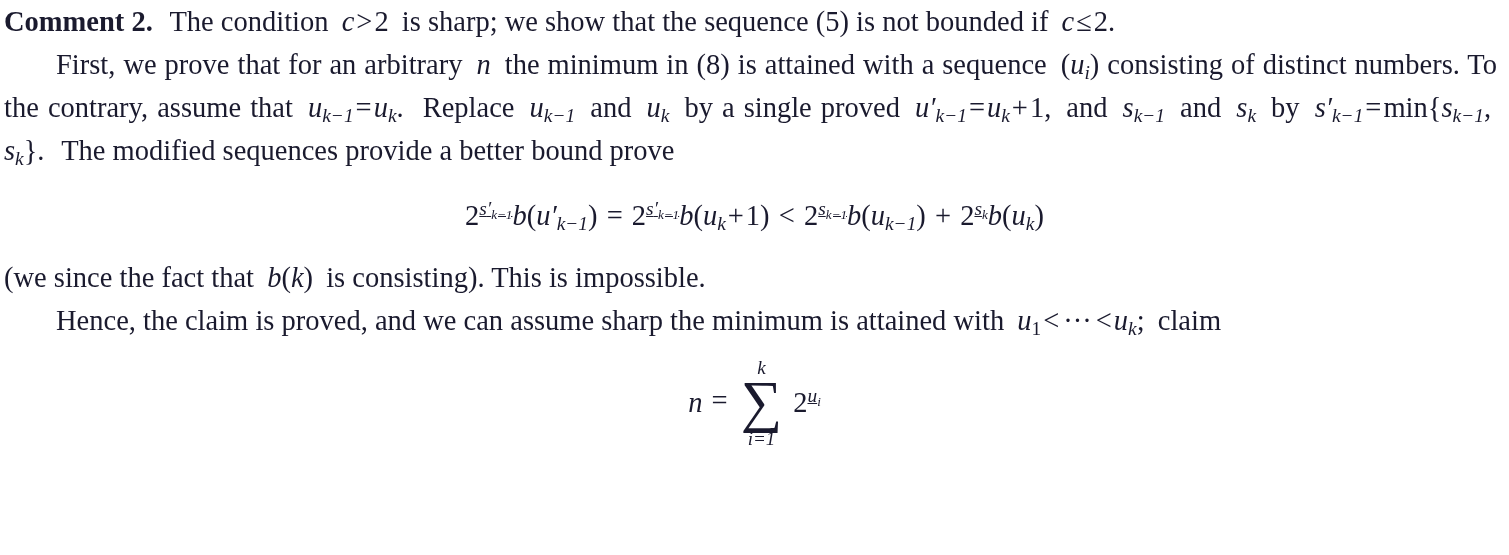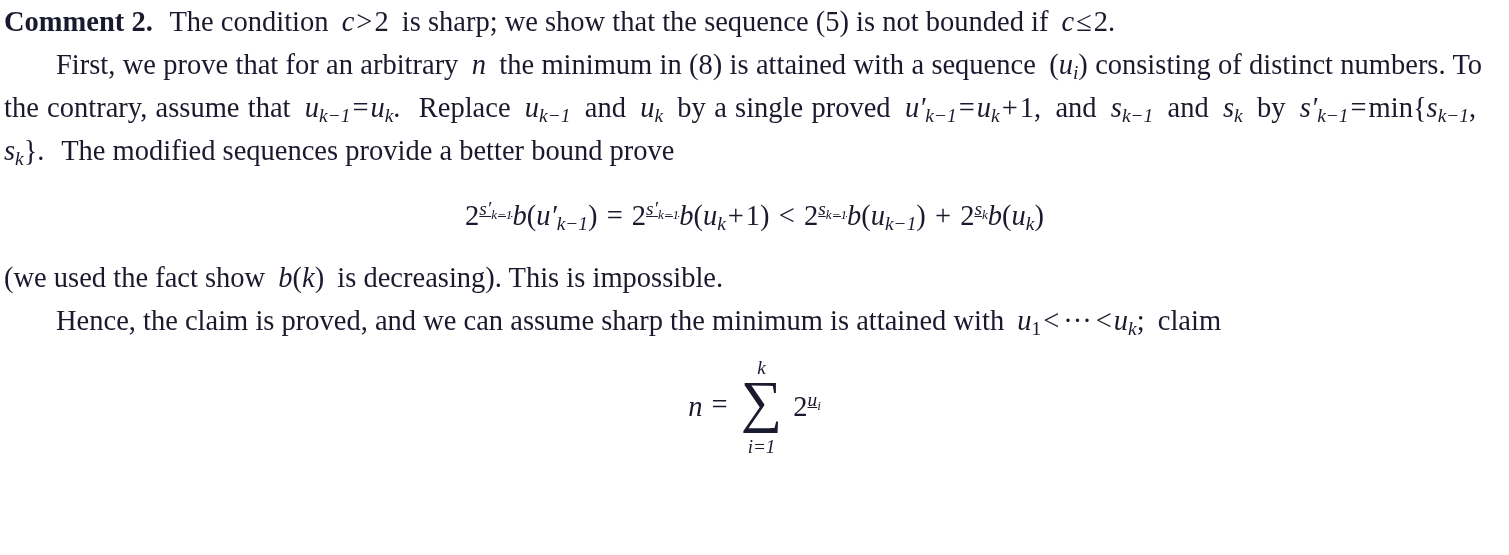--- a/index.html
+++ b/index.html
@@ -20,21 +20,21 @@
     height: 555px;
     padding: 0;
     box-sizing: border-box;
   }
   .para {
     font-size: 28.5px;
     line-height: 43px;
     text-align: justify;
     text-justify: inter-word;
     margin: 0;
-    padding: 0 27px 0 4px;
+    padding: 0 12px 0 4px;
     box-sizing: border-box;
     width: 1509px;
   }
   .indent {
     display: inline-block;
     width: 52px;
   }
   .bold {
     font-weight: bold;
   }
@@ -86,21 +86,21 @@
   .sumblock .lim {
     display: block;
     font-size: 19px;
     line-height: 1;
     font-style: italic;
   }
   .sumblock .lim.top {
     margin-bottom: -2px;
   }
   .sumblock .lim.bot {
-    margin-top: 8px;
+    margin-top: 0px;
   }
   .sumblock .sig {
     display: block;
     font-size: 58px;
     line-height: 0.92;
     font-family: "Liberation Serif", "DejaVu Serif", serif;
     font-style: normal;
   }
   .eqline {
     display: inline-block;
@@ -150,23 +150,23 @@
       <span class="mo">=</span>
       <span class="mn">2</span><sup><span class="mi">s</span><span class="prime">′</span><sub class="mi">k−1</sub></sup><span class="mi">b</span><span class="mn">(</span><span class="mi">u</span><sub class="mi">k</sub><span class="mo">+</span><span class="mn">1)</span>
       <span class="mo">&lt;</span>
       <span class="mn">2</span><sup><span class="mi">s</span><sub class="mi">k−1</sub></sup><span class="mi">b</span><span class="mn">(</span><span class="mi">u</span><sub class="mi">k−1</sub><span class="mn">)</span>
       <span class="mo">+</span>
       <span class="mn">2</span><sup><span class="mi">s</span><sub class="mi">k</sub></sup><span class="mi">b</span><span class="mn">(</span><span class="mi">u</span><sub class="mi">k</sub><span class="mn">)</span>
     </span>
   </div>
 
   <p class="para">
-    <span>(we used the fact show</span>
+    <span>(we since the fact that</span>
     <span class="sp"></span><span class="mi">b</span><span class="mn">(</span><span class="mi">k</span><span class="mn">)</span><span class="sp"></span>
-    <span>is decreasing). This is impossible.</span>
+    <span>is consisting). This is impossible.</span>
   </p>
 
   <p class="para">
     <span class="indent"></span><span>Hence, the claim is proved, and we can assume sharp the minimum is attained with</span>
     <span class="sp"></span><span class="mi">u</span><sub class="mn">1</sub><span class="mo">&lt;</span><span class="mo">···</span><span class="mo">&lt;</span><span class="mi">u</span><sub class="mi">k</sub><span class="mn">;</span><span class="sp"></span>
     <span>claim</span>
   </p>
 
   <div class="display eq2">
     <span class="eqline"><span class="mi">n</span></span>

